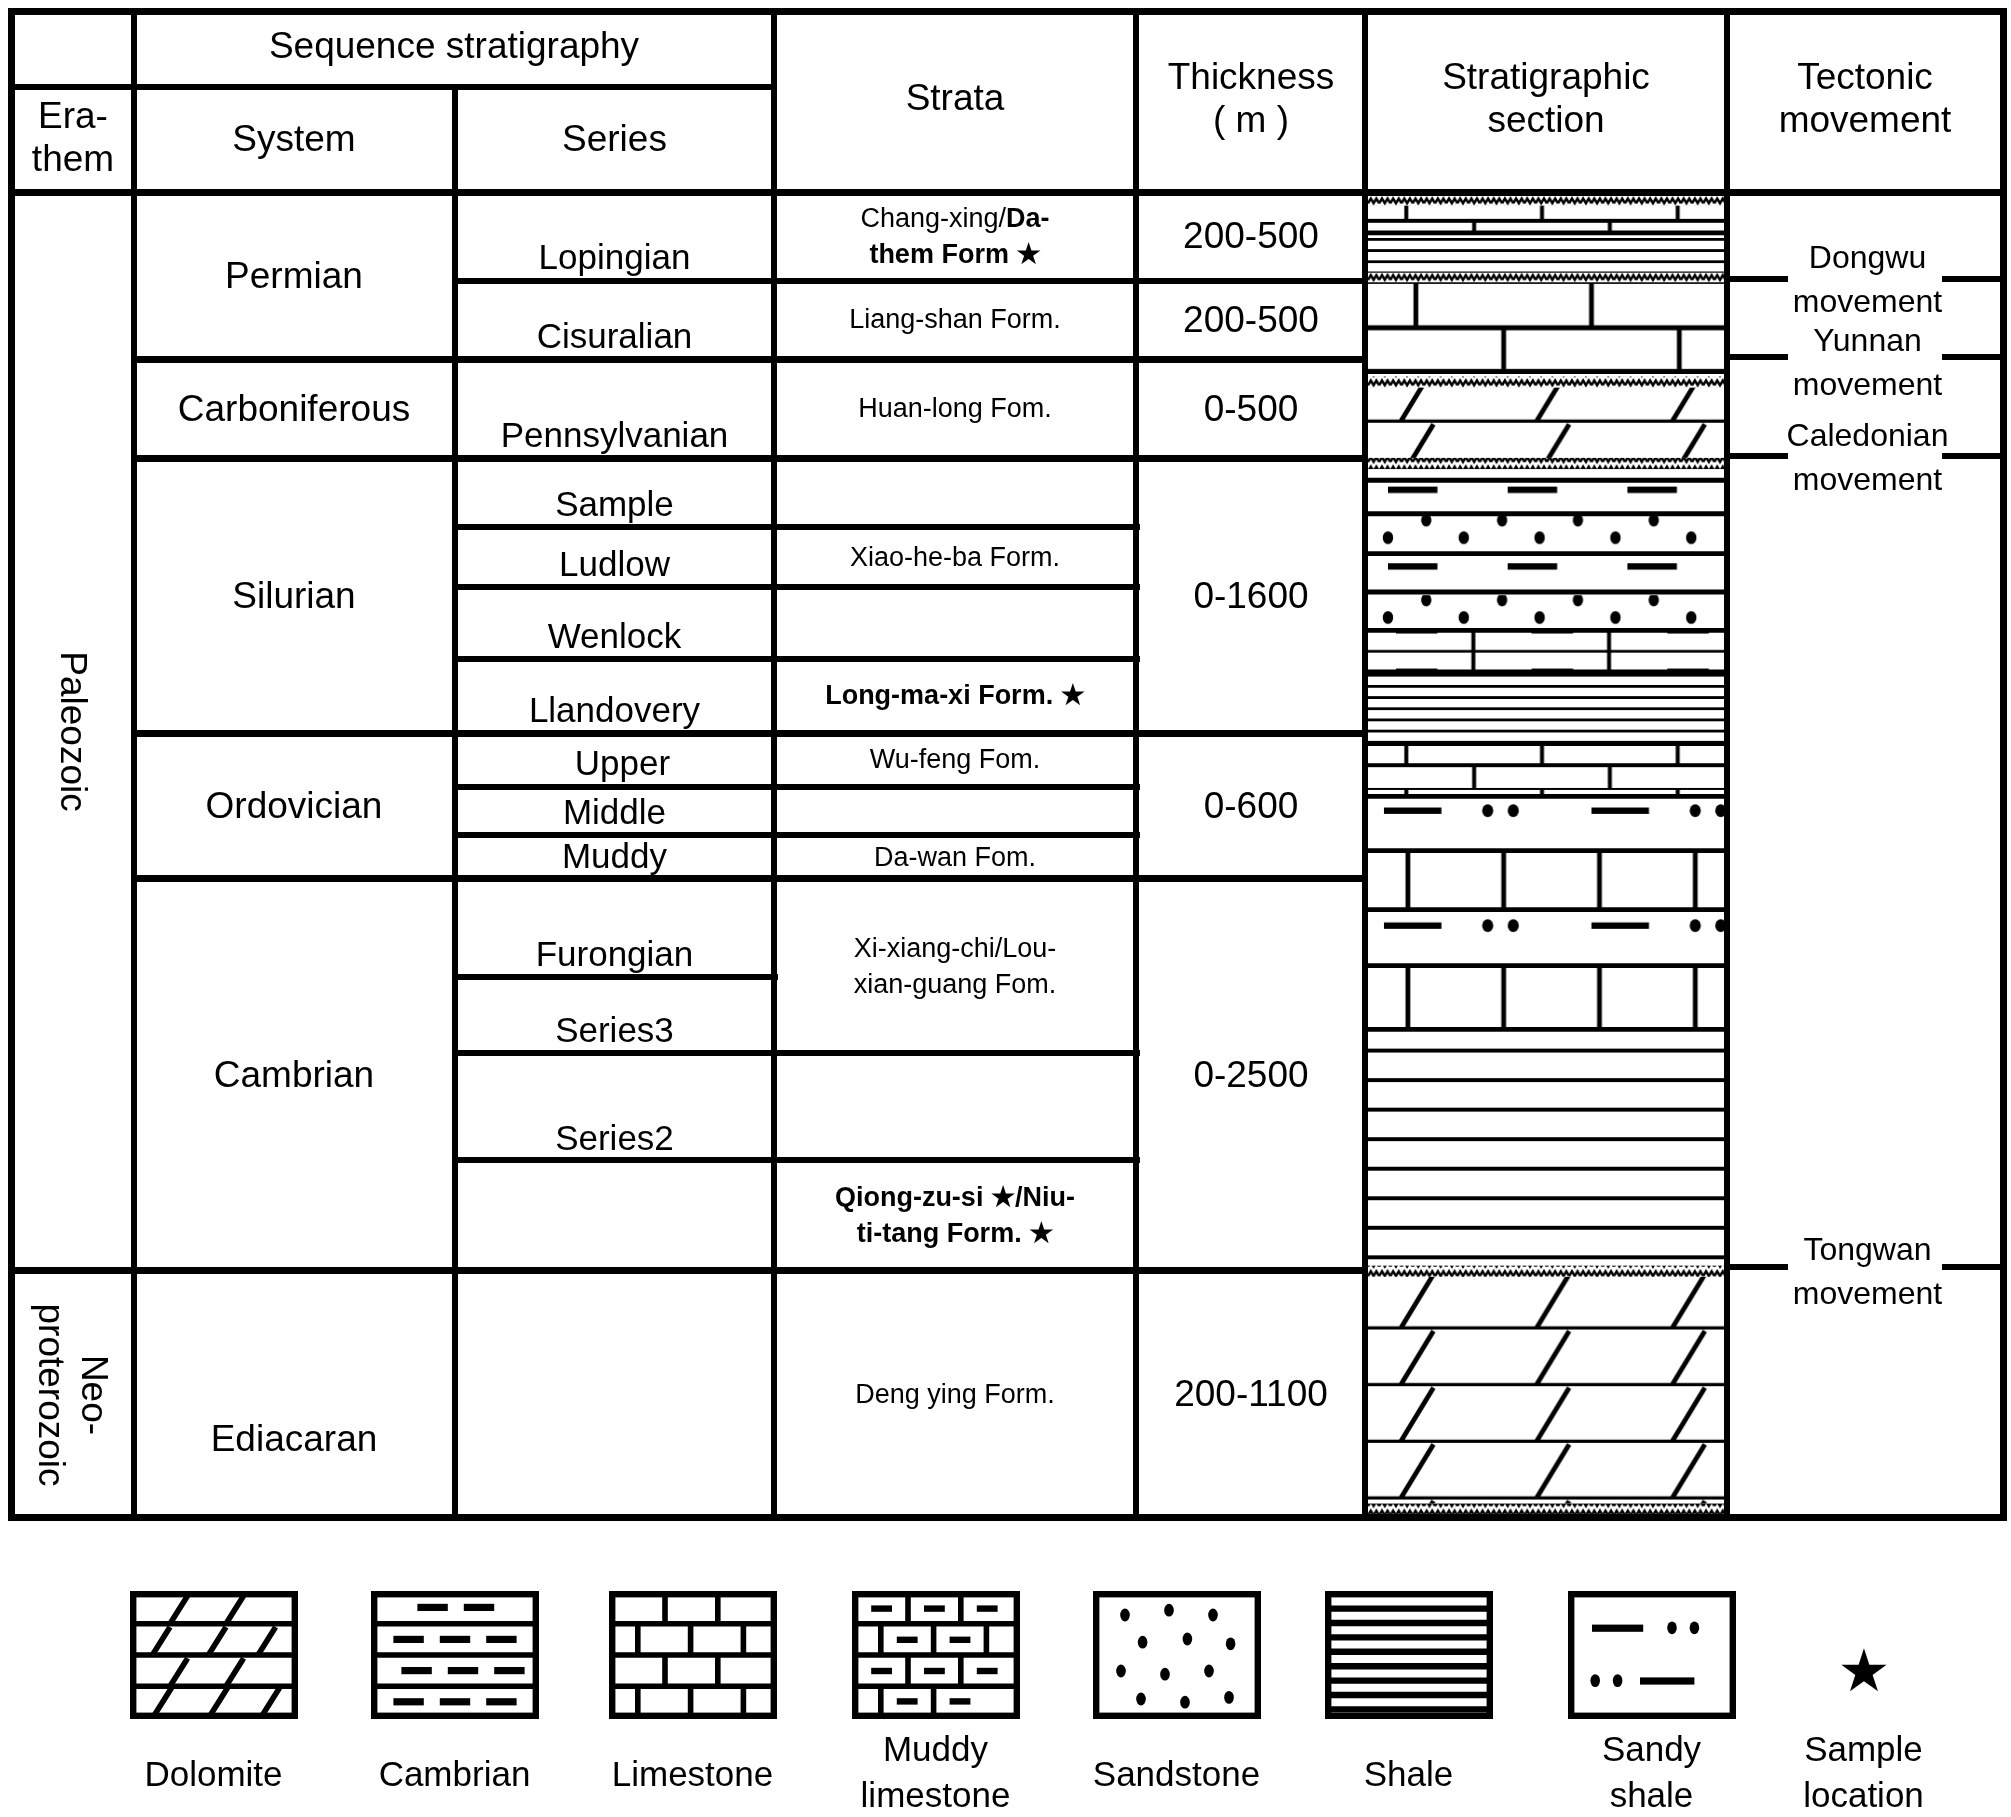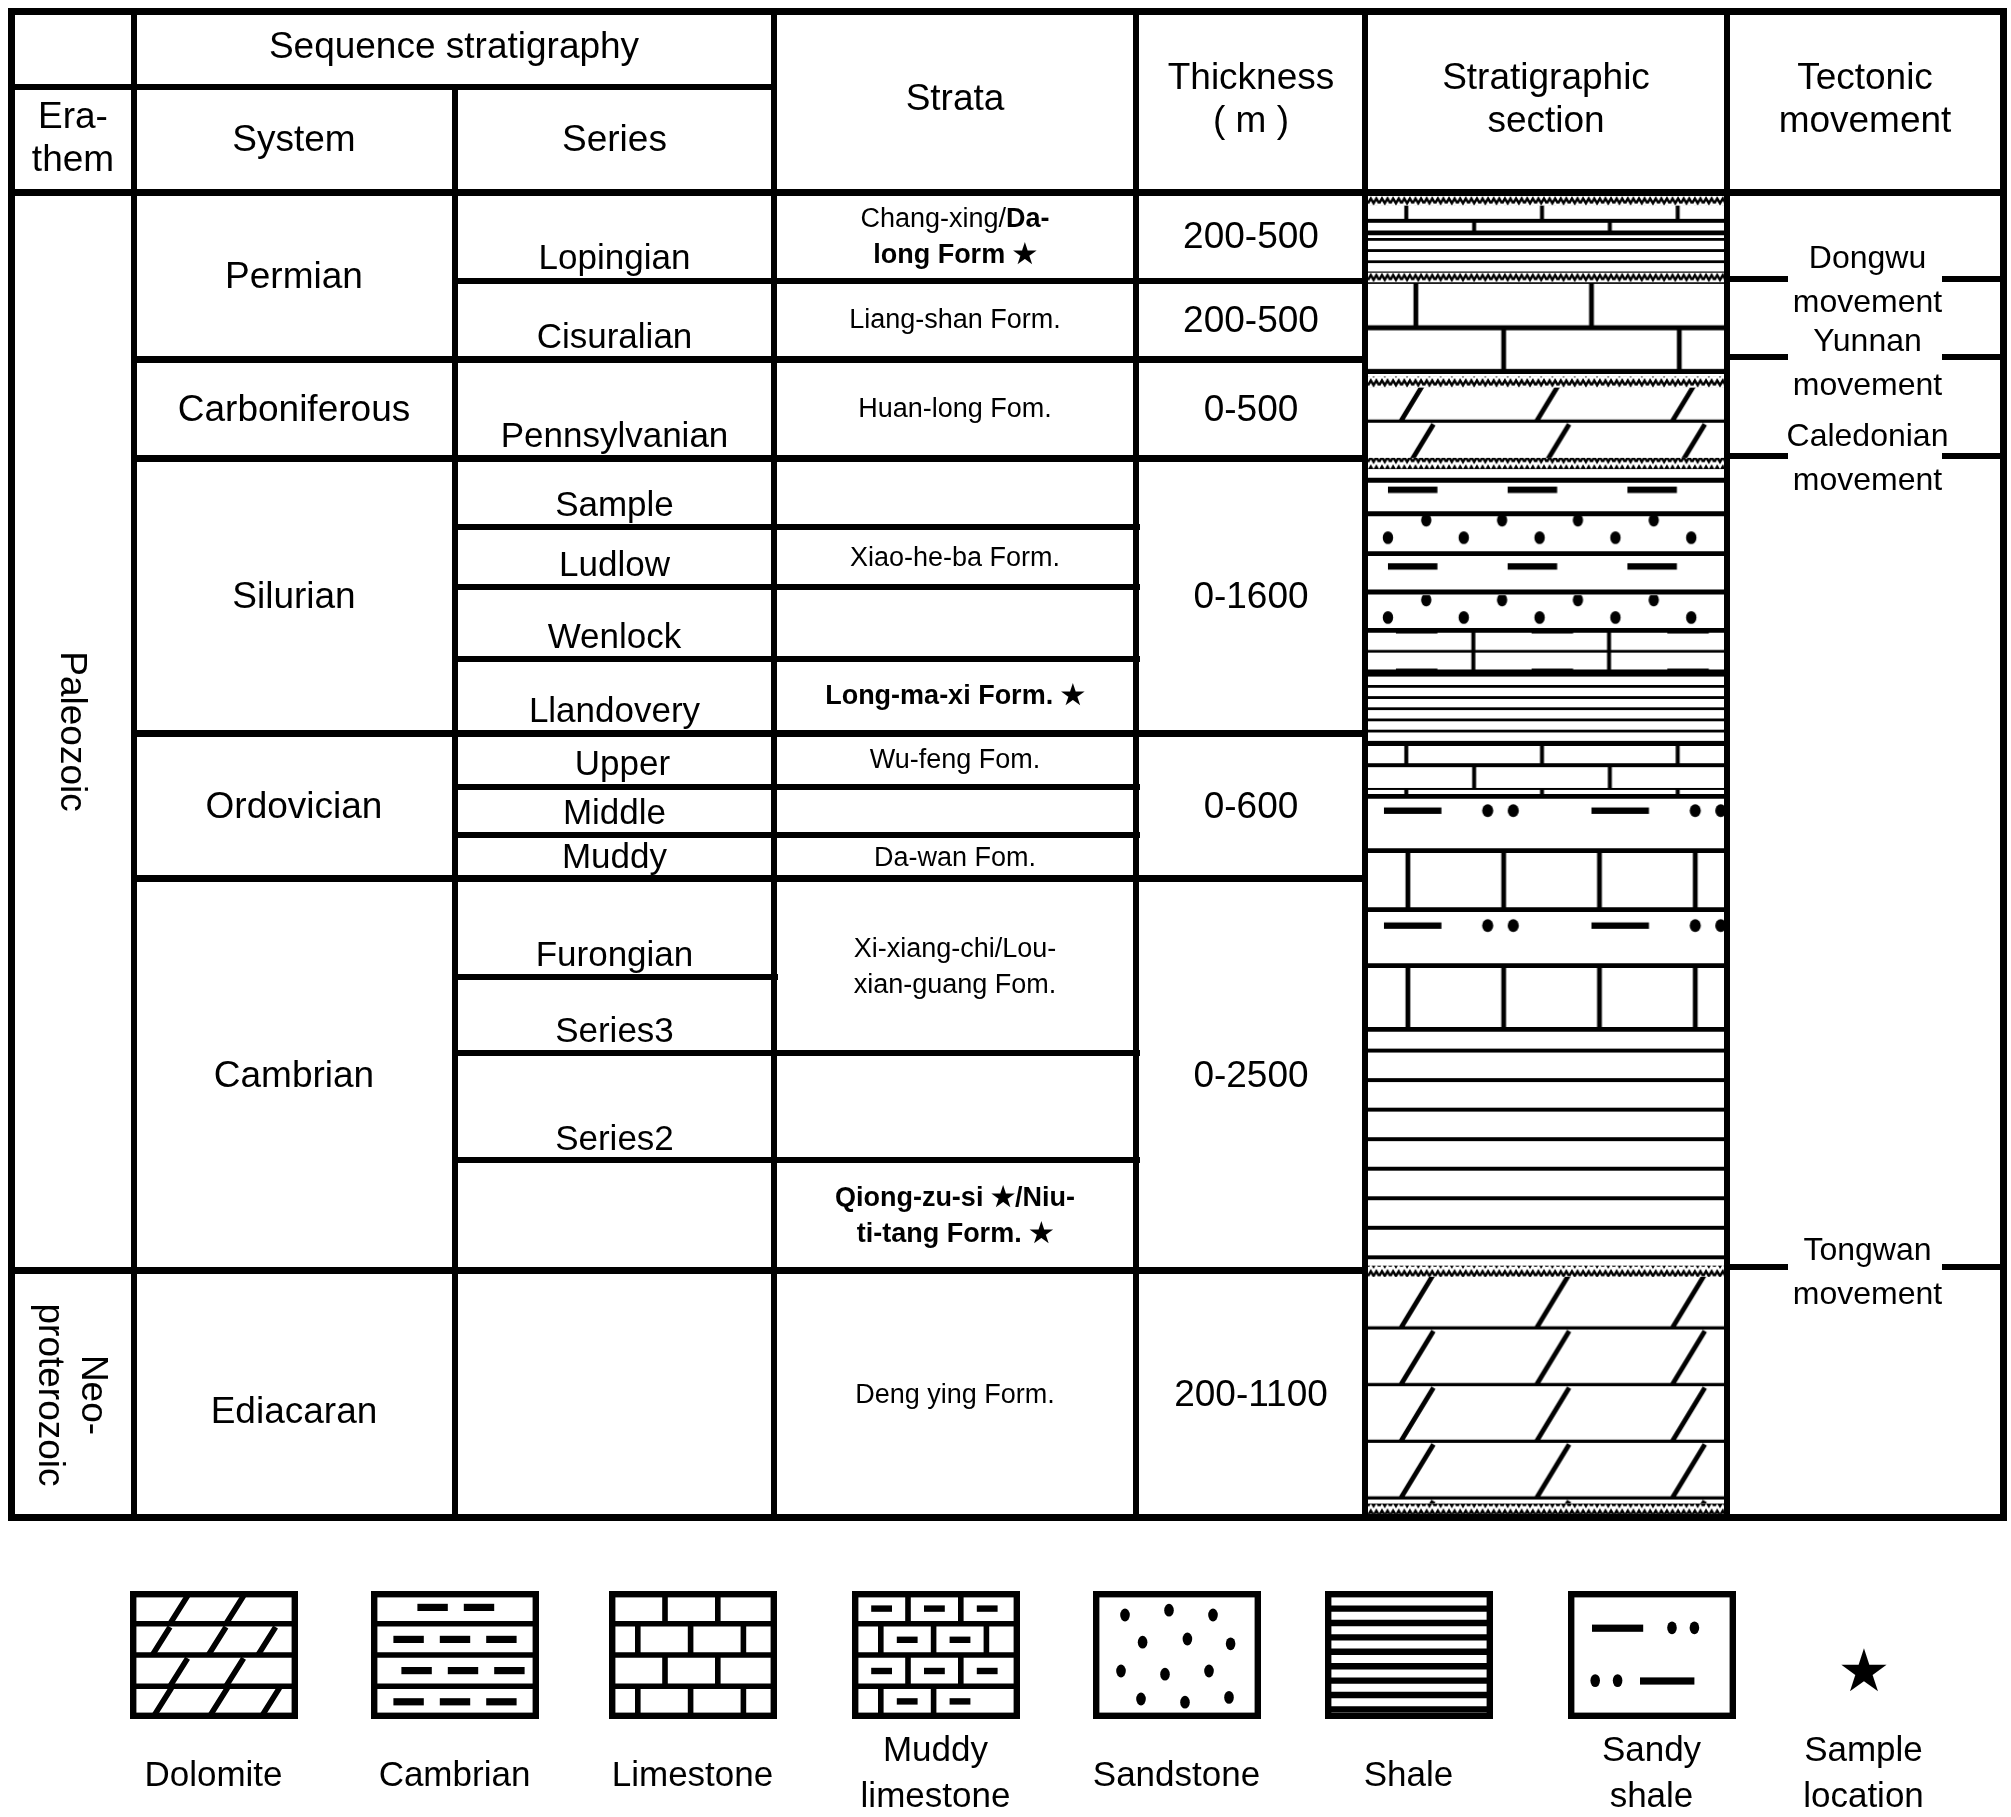--- a/index.html
+++ b/index.html
@@ -143,21 +143,21 @@
     </div>
   <div class="ct sys" style="left:137px;top:462px;width:314px;height:268px">
       <span>Silurian</span>
     </div>
   <div class="ct sys" style="left:137px;top:737px;width:314px;height:138px">
       <span>Ordovician</span>
     </div>
   <div class="ct sys" style="left:137px;top:883px;width:314px;height:385px">
       <span>Cambrian</span>
     </div>
-  <div class="ct sys" style="left:137px;top:1275px;width:314px;height:272px">
+  <div class="ct sys" style="left:137px;top:1303px;width:314px;height:272px">
       <span>Ediacaran</span>
     </div>
 
   <div class="ct ser" style="left:458px;top:196px;width:313px;height:81px">
       <span>Lopingian</span>
     </div>
   <div class="ct ser" style="left:458px;top:284px;width:313px;height:72px">
       <span>Cisuralian</span>
     </div>
   <div class="ct ser" style="left:458px;top:363px;width:313px;height:92px">
@@ -189,21 +189,21 @@
     </div>
   <div class="ct ser" style="left:458px;top:980px;width:313px;height:70px">
       <span>Series3</span>
     </div>
   <div class="ct ser" style="left:458px;top:1057px;width:313px;height:101px">
       <span>Series2</span>
     </div>
 
   <div class="ct str" style="left:777px;top:196px;width:356px;height:81px">
       <div><span>Chang-xing/</span><span class="b">Da-</span></div>
-      <div><span class="b">long Form ★</span></div>
+      <div><span class="b">them Form ★</span></div>
     </div>
   <div class="ct str" style="left:777px;top:284px;width:356px;height:72px">
       <div><span>Liang-shan Form.</span></div>
     </div>
   <div class="ct str" style="left:777px;top:363px;width:356px;height:92px">
       <div><span>Huan-long Fom.</span></div>
     </div>
   <div class="ct str" style="left:777px;top:531px;width:356px;height:53px">
       <div><span>Xiao-he-ba Form.</span></div>
     </div>

